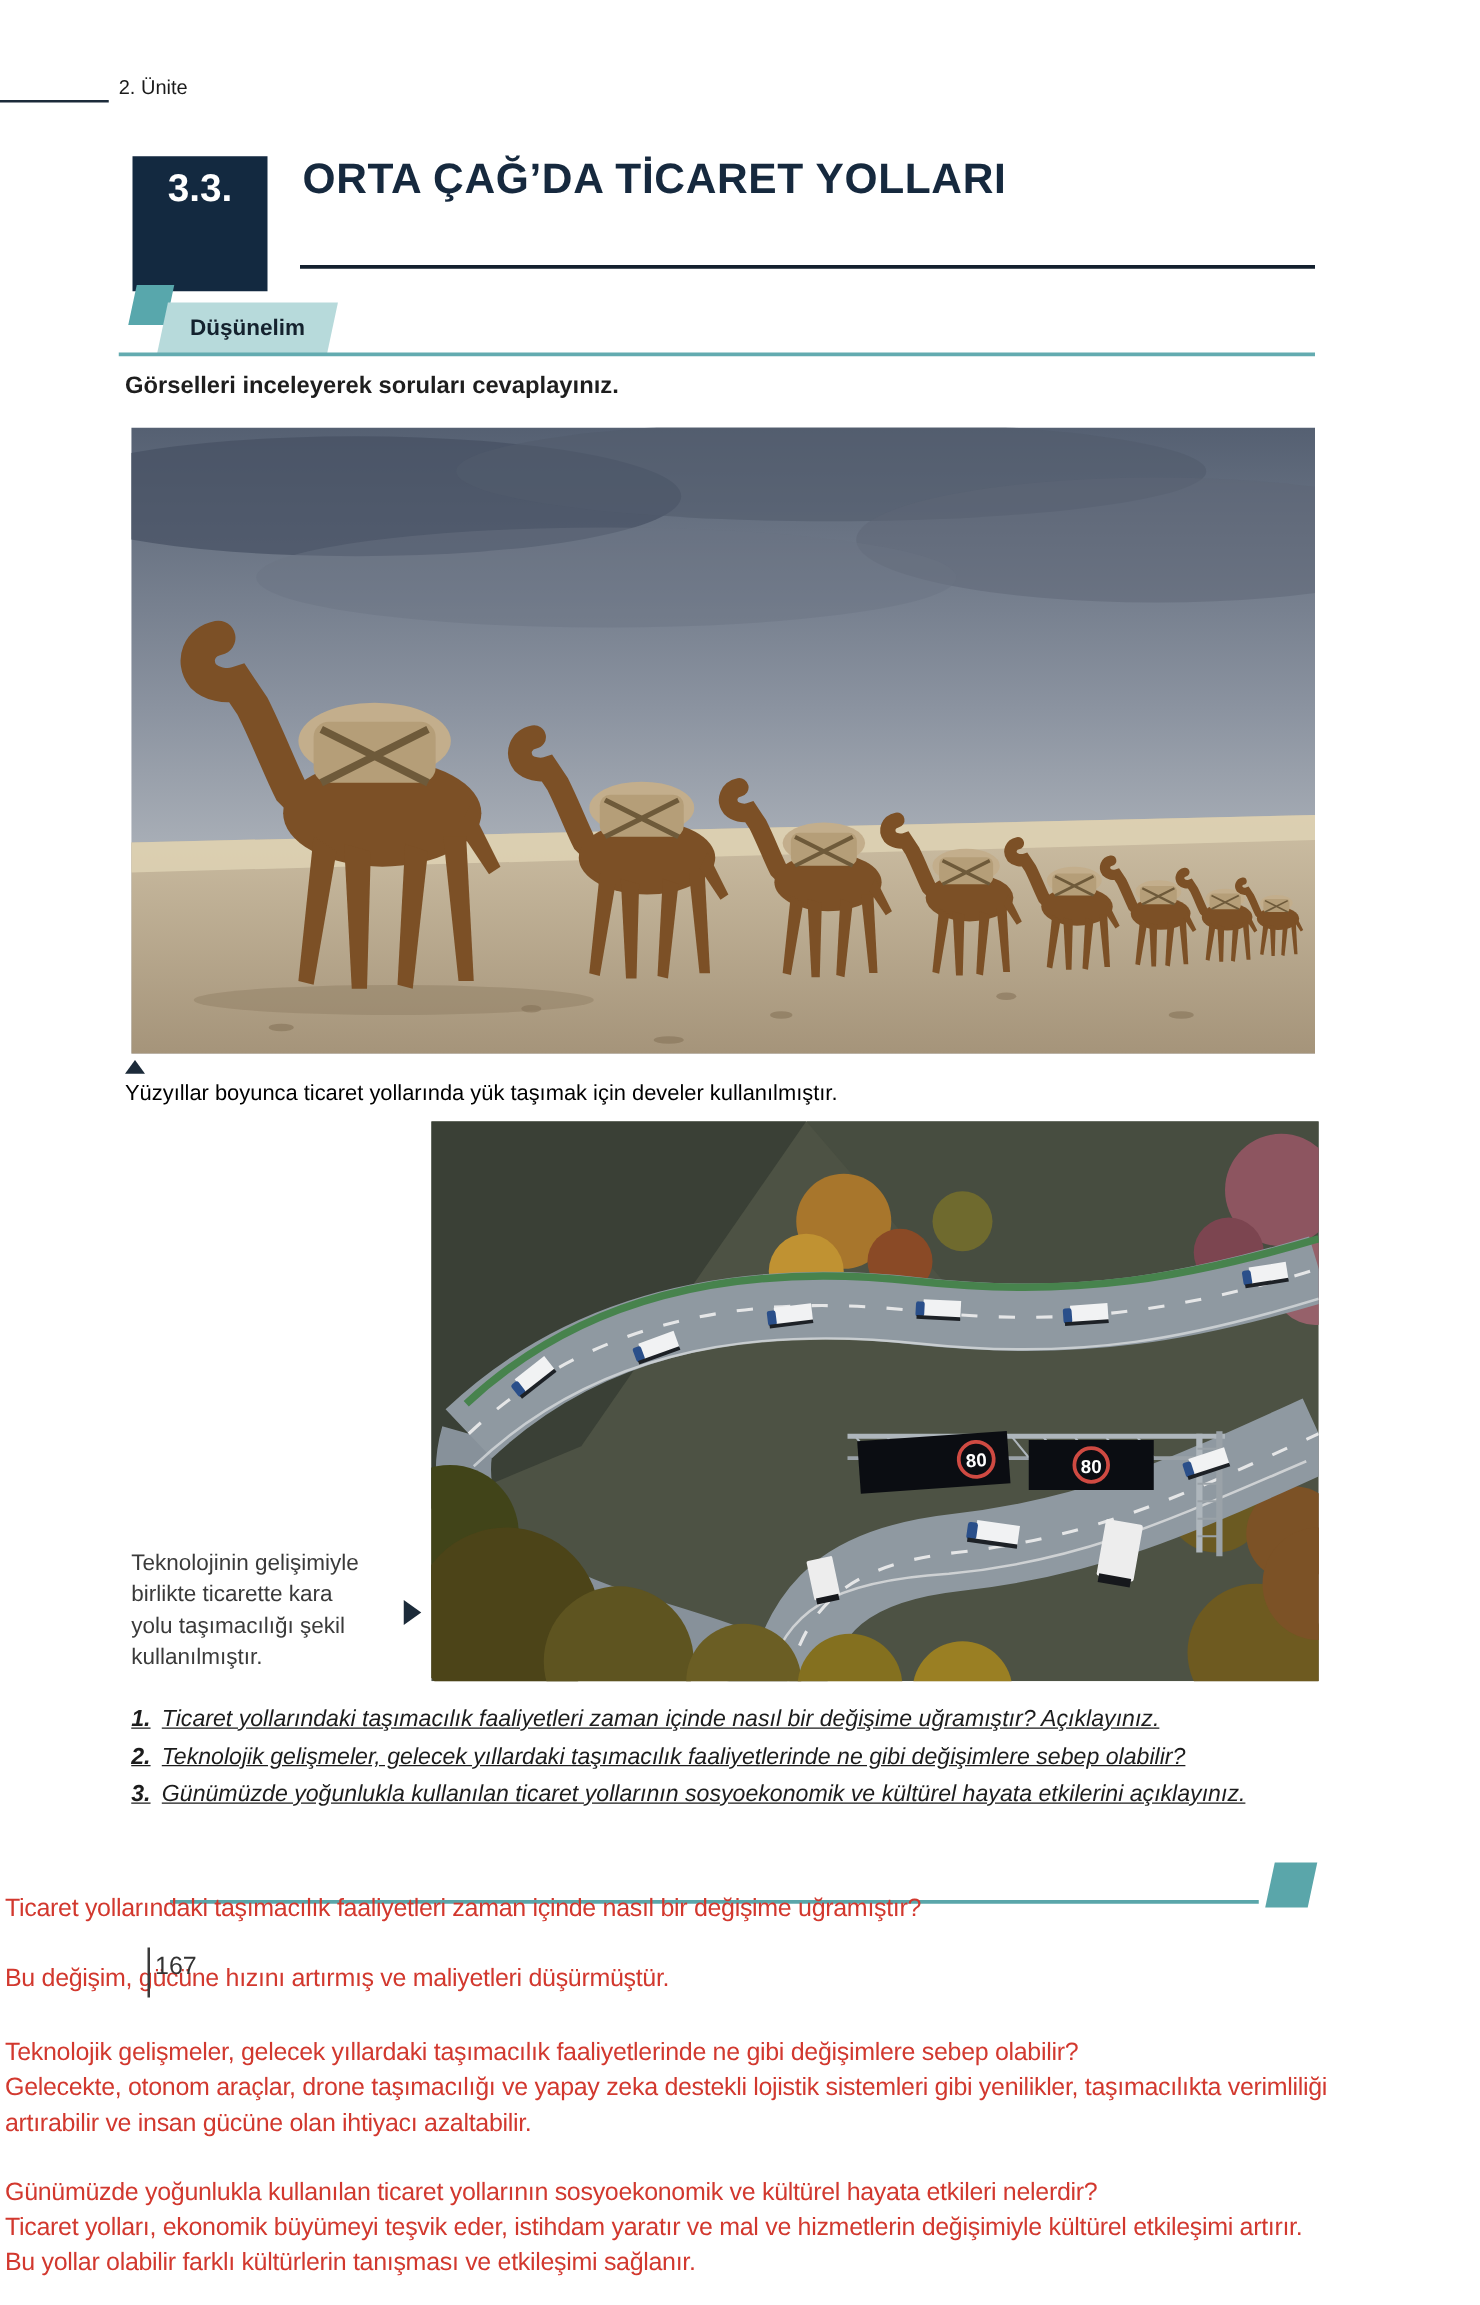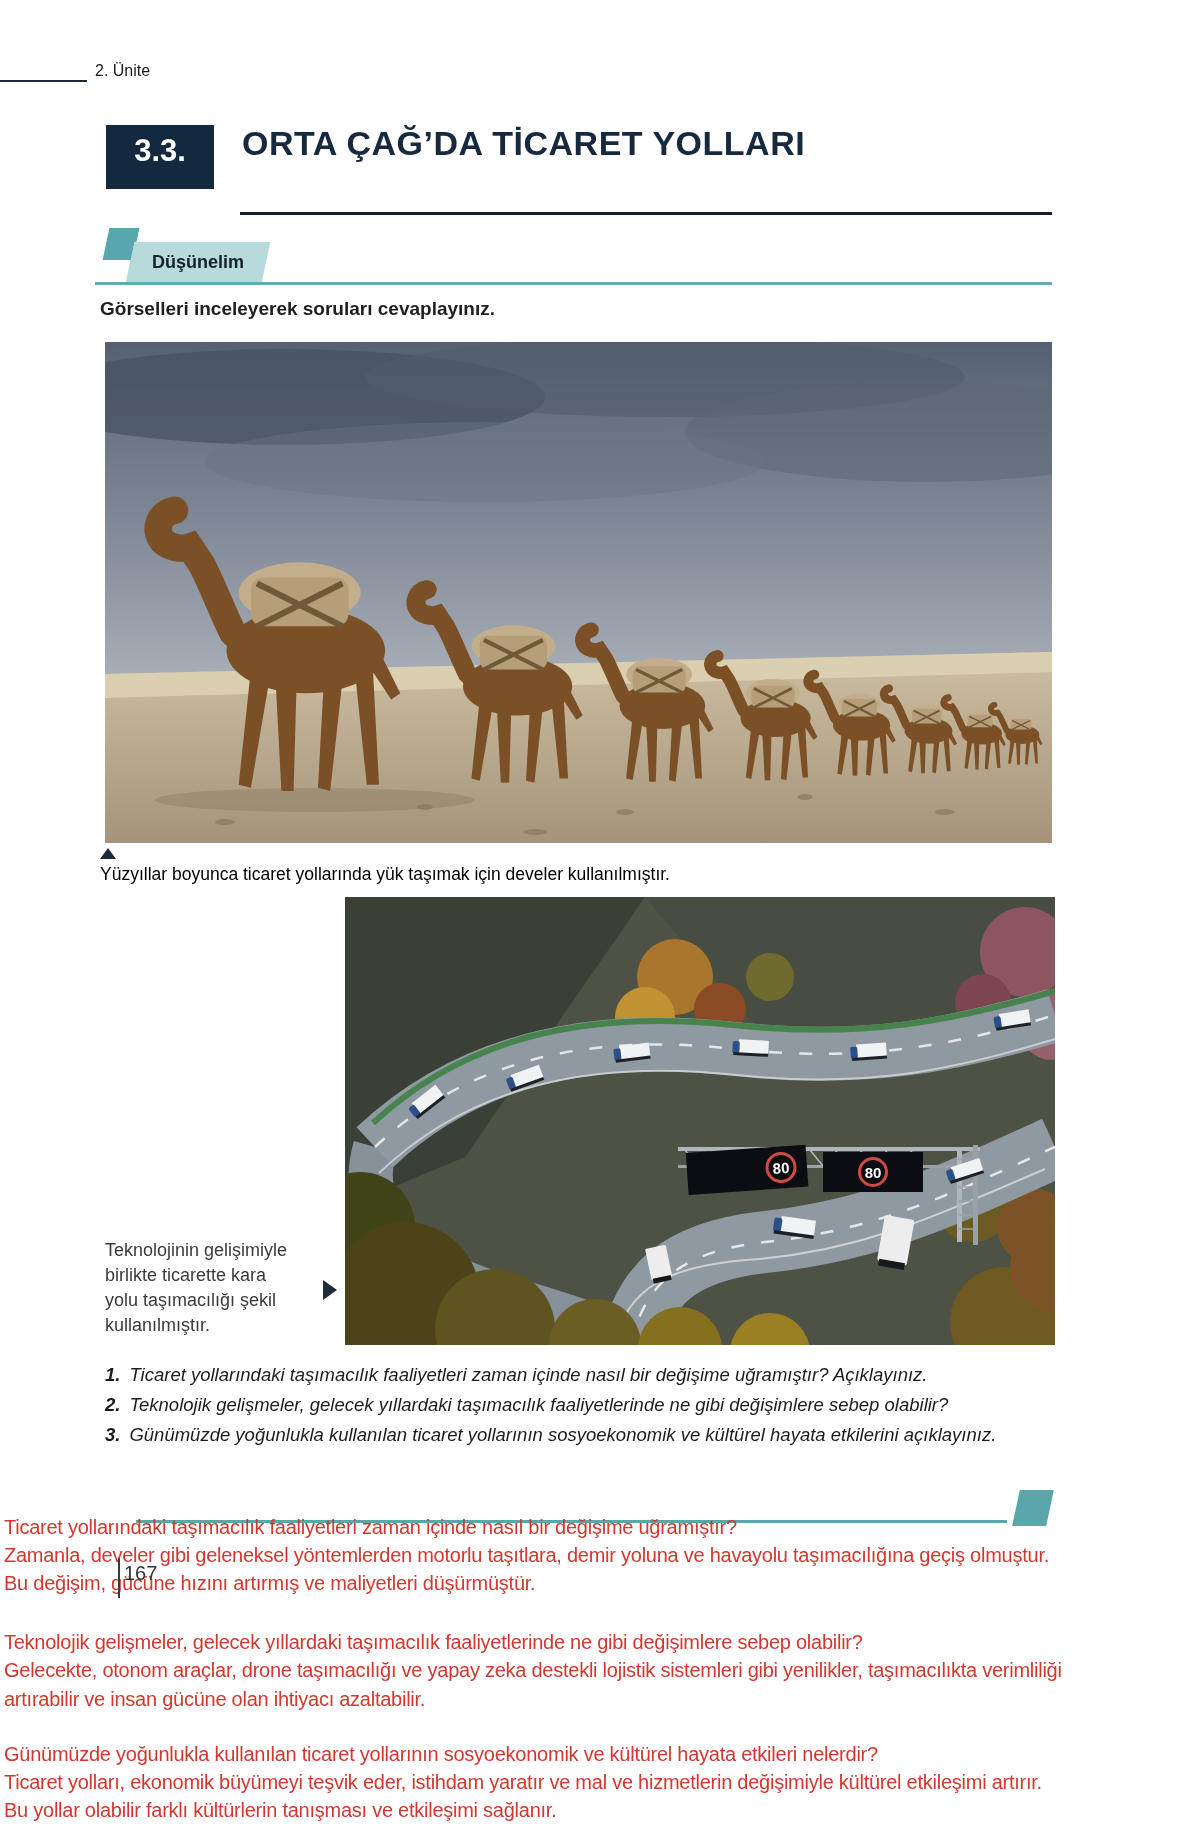--- a/index.html
+++ b/index.html
@@ -7,21 +7,21 @@
     position:relative;width:1184px;height:1844px;background:#ffffff;
     font-family:"Liberation Sans",sans-serif;overflow:hidden;margin:0 auto;
   }
   .abs{position:absolute;}
 
   
   .unit-line{left:0;top:80px;width:87px;height:2px;background:#1c2b3a;}
   .unit-label{left:95px;top:62px;font-size:16px;color:#1a1a1a;}
 
   
-  .num-box{left:106px;top:125px;width:108px;height:64px;background:#132940;
+  .num-box{left:106px;top:125px;width:108px;height:108px;background:#132940;
     display:flex;justify-content:center;align-items:flex-start;padding-top:8px;box-sizing:border-box;}
   .num-box span{color:#ffffff;font-weight:bold;font-size:31px;}
   .section-title{left:242px;top:124px;font-size:34px;font-weight:bold;color:#16293e;letter-spacing:.5px;white-space:nowrap;}
   .title-underline{left:240px;top:212px;width:812px;height:3px;background:#13202e;}
 
   
   .think-square{left:106px;top:228px;width:30px;height:32px;background:#58a7ac;transform:skewX(-12deg);}
   .think-banner{left:130px;top:242px;width:136px;height:41px;background:#b7dadb;transform:skewX(-12deg);
     display:flex;align-items:center;justify-content:center;}
   .think-banner span{transform:skewX(12deg);font-weight:bold;font-size:18px;color:#14222e;}
@@ -33,21 +33,21 @@
   .camel-photo{left:105px;top:342px;width:947px;height:501px;}
   .tri-up{left:100px;top:848px;width:0;height:0;border-left:8px solid transparent;border-right:8px solid transparent;border-bottom:11px solid #1c2b3a;}
   .camel-caption{left:100px;top:864px;font-size:17.5px;color:#000000;white-space:nowrap;}
 
   .highway-photo{left:345px;top:897px;width:710px;height:448px;}
   .hw-caption{left:105px;top:1238px;font-size:18px;color:#3a3a3a;line-height:25px;}
   .tri-right{left:323px;top:1280px;width:0;height:0;border-top:10px solid transparent;border-bottom:10px solid transparent;border-left:14px solid #1c2b3a;}
 
   
   .questions{left:105px;top:1360px;font-size:18.5px;font-style:italic;color:#1c1c1c;}
-  .q-item{line-height:30px;white-space:nowrap;}
+  .q-item{line-height:30px;white-space:nowrap;text-decoration:underline;}
   .q-num{font-weight:bold;margin-right:9px;}
 
   
   .ans-line{left:136px;top:1520px;width:871px;height:3px;background:#5aa6aa;z-index:1;}
   .ans-corner{left:1016px;top:1490px;width:34px;height:36px;background:#5aa6aa;transform:skewX(-12deg);}
   .red{position:absolute;left:4px;color:#d2382e;font-size:20px;letter-spacing:-0.25px;white-space:nowrap;z-index:2;}
 
   .pg-bar{left:118px;top:1558px;width:2px;height:40px;background:#3a3a3a;z-index:3;}
   .pg-num{left:124px;top:1562px;font-size:20px;color:#333;z-index:3;}
 </style>
@@ -216,21 +216,20 @@
     </div>
     <div class="q-item">
       <span class="q-num">3.</span><span>Günümüzde yoğunlukla kullanılan ticaret yollarının sosyoekonomik ve kültürel hayata etkilerini açıklayınız.</span>
     </div>
   </div>
 
   <div class="abs ans-line"></div>
   <div class="abs ans-corner"></div>
 
   <div class="red" style="top:1516px;">Ticaret yollarındaki taşımacılık faaliyetleri zaman içinde nasıl bir değişime uğramıştır?</div>
-  <div class="red" style="top:1544px;">Zamanla, develer gibi geleneksel yöntemlerden motorlu taşıtlara, demir yoluna ve havayolu taşımacılığına geçiş olmuştur.</div>
   <div class="red" style="top:1572px;">Bu değişim, gücüne hızını artırmış ve maliyetleri düşürmüştür.</div>
 
   <div class="red" style="top:1631px;">Teknolojik gelişmeler, gelecek yıllardaki taşımacılık faaliyetlerinde ne gibi değişimlere sebep olabilir?</div>
   <div class="red" style="top:1659px;">Gelecekte, otonom araçlar, drone taşımacılığı ve yapay zeka destekli lojistik sistemleri gibi yenilikler, taşımacılıkta verimliliği</div>
   <div class="red" style="top:1688px;">artırabilir ve insan gücüne olan ihtiyacı azaltabilir.</div>
 
   <div class="red" style="top:1743px;">Günümüzde yoğunlukla kullanılan ticaret yollarının sosyoekonomik ve kültürel hayata etkileri nelerdir?</div>
   <div class="red" style="top:1771px;">Ticaret yolları, ekonomik büyümeyi teşvik eder, istihdam yaratır ve mal ve hizmetlerin değişimiyle kültürel etkileşimi artırır.</div>
   <div class="red" style="top:1799px;">Bu yollar olabilir farklı kültürlerin tanışması ve etkileşimi sağlanır.</div>
 

